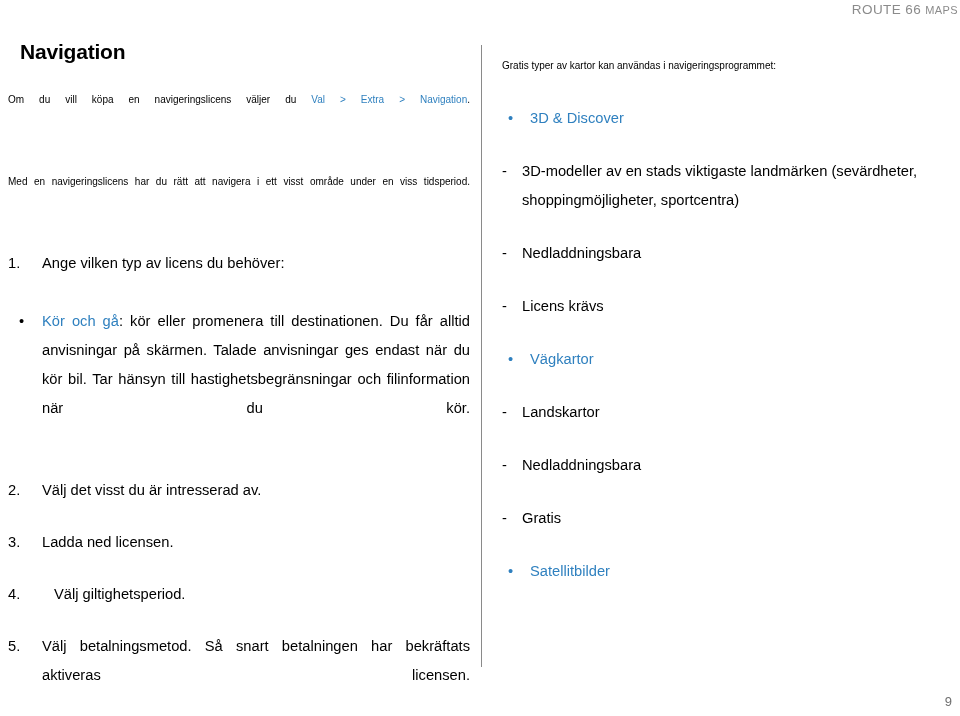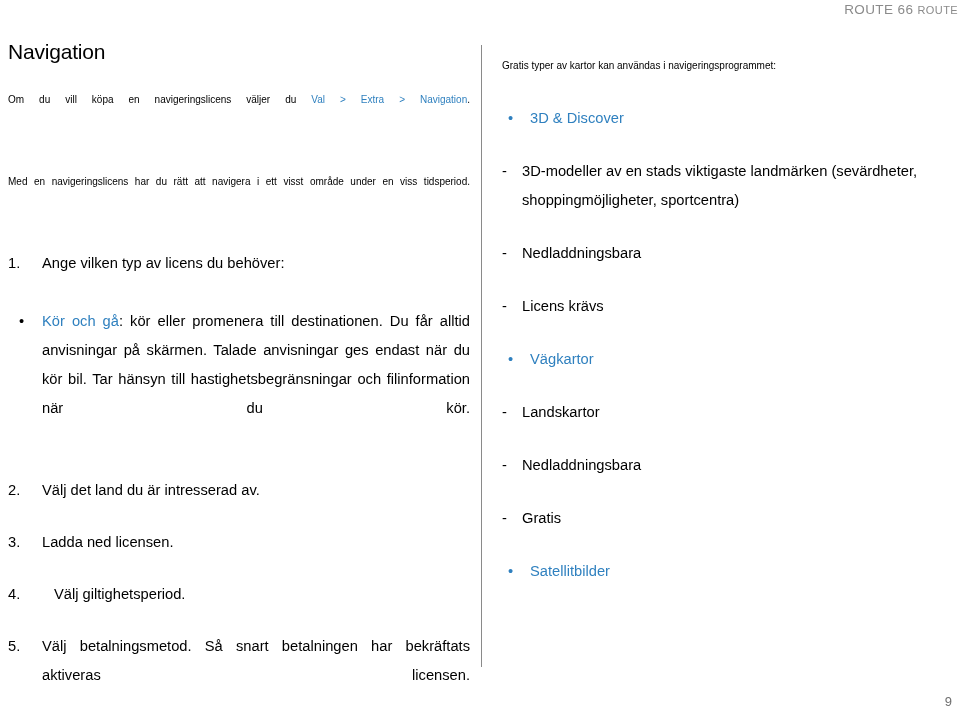--- a/index.html
+++ b/index.html
@@ -63,22 +63,22 @@
     position: absolute;
     left: 481px;
     top: 5px;
     width: 1px;
     height: 622px;
     background: #8a8a8a;
   }
 
   h1.section-title {
     font-size: 21px;
-    font-weight: normal;
-    margin: 0 0 22px 0;
+    font-weight: bold;
+    margin: 0 0 22px 12px;
     letter-spacing: -0.2px;
     line-height: 1.1;
   }
 
   p.para {
     font-size: 10px;
     line-height: 29px;
     margin: 11px 0 24px 0;
   }
   p.para.justify { text-align: justify; }
@@ -177,21 +177,21 @@
   }
   .page-footer .pageno {
     font-size: 13px;
     color: #6f6f6f;
   }
 </style>
 </head>
 <body>
 
 <div class="page-header">
-  <span class="brand"><span>ROUTE 66 </span><span class="small-caps">ROUTE</span></span>
+  <span class="brand"><span>ROUTE 66 </span><span class="small-caps">MAPS</span></span>
 </div>
 
 <div class="columns">
 
   <div class="divider"></div>
 
   <div class="col col-left">
 
     <h1 class="section-title">Navigation</h1>
 
@@ -206,21 +206,21 @@
     </ul>
 
     <div class="spacer-sm"></div>
 
     <div class="bullet-item justify">
       <span class="dot">•</span><span class="blue">Kör och gå</span><span>: kör eller promenera till destinationen. Du får alltid anvisningar på skärmen. Talade anvisningar ges endast när du kör bil. Tar hänsyn till hastighetsbegränsningar och filinformation när du kör.</span>
     </div>
 
     <ul class="numlist">
       <li>
-        <span class="num">2.</span><span>Välj det land du är intresserad av.</span>
+        <span class="num">2.</span><span>Välj det visst du är intresserad av.</span>
       </li>
       <li>
         <span class="num">3.</span><span>Ladda ned licensen.</span>
       </li>
       <li class="wide-gap">
         <span class="num">4.</span><span>Välj giltighetsperiod.</span>
       </li>
       <li class="justify">
         <span class="num">5.</span><span>Välj betalningsmetod. Så snart betalningen har bekräftats aktiveras licensen.</span>
       </li>

